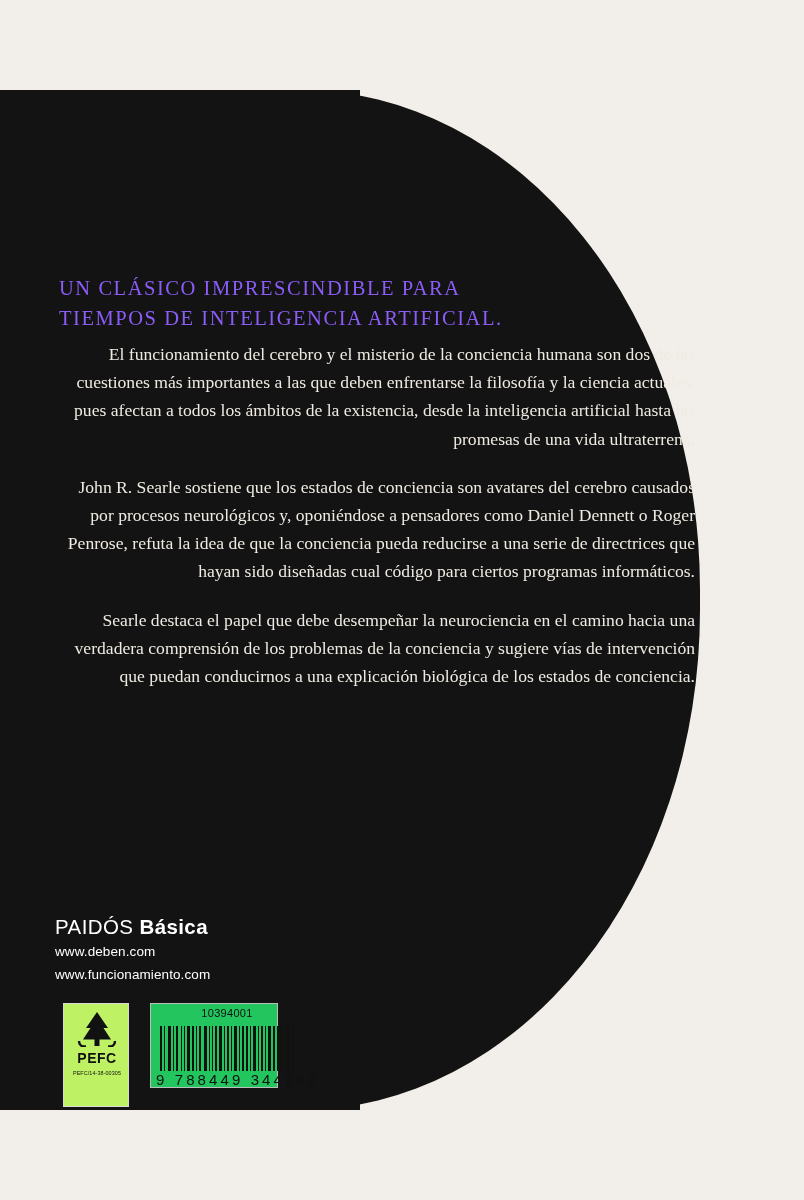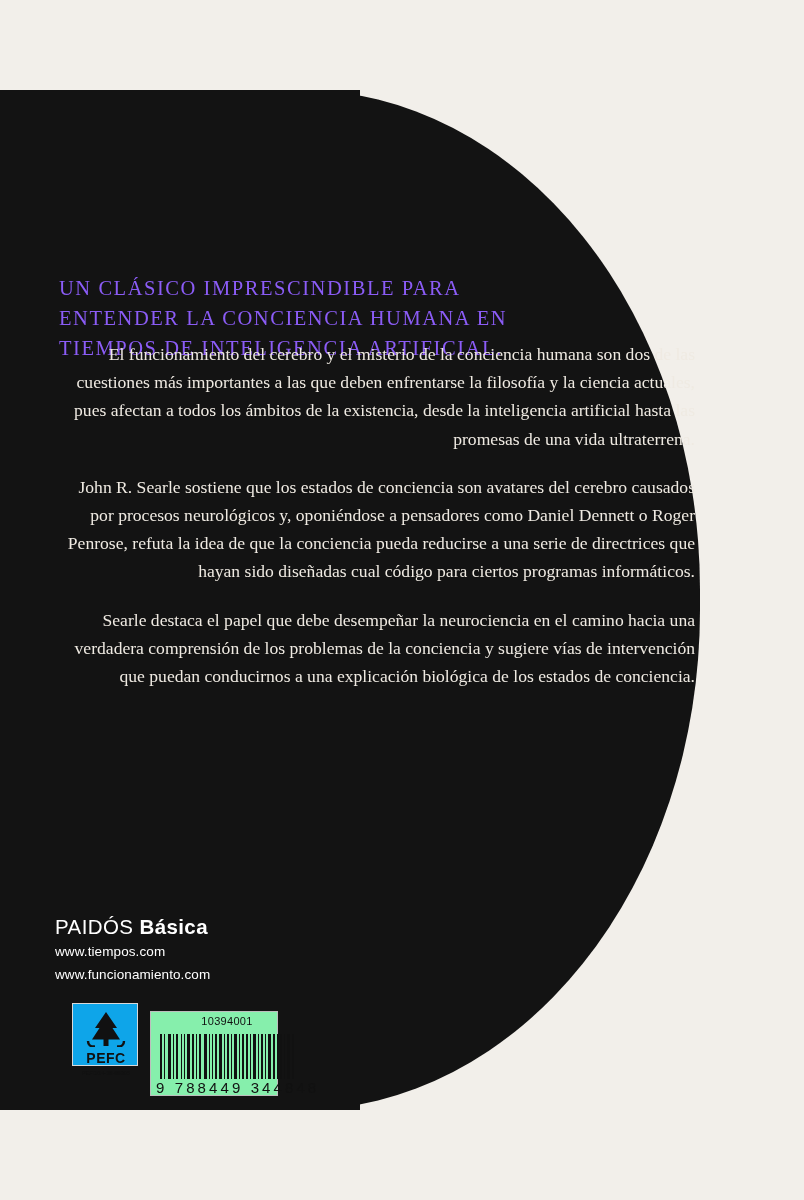--- a/index.html
+++ b/index.html
@@ -115,25 +115,25 @@
   
   .logos {
     position: absolute;
     left: 0px;
     top: 1003px;
     height: 85px;
   }
 
   .pefc-box {
     position: absolute;
-    left: 17px;
+    left: 8px;
     top: 0px;
     width: 66px;
-    height: 63px;
-    background: #0ea5e9;
+    height: 104px;
+    background: #bef264;
     border: 1px solid #d9d9d9;
     box-sizing: border-box;
   }
   .pefc-tree {
     position: absolute;
     left: 13px;
     top: 7px;
     width: 40px;
     height: 36px;
   }
@@ -157,24 +157,24 @@
     text-align: center;
     font-family: "Liberation Sans", sans-serif;
     font-size: 5.4px;
     color: #111;
     letter-spacing: 0.1px;
   }
 
   .barcode-box {
     position: absolute;
     left: 95px;
-    top: 8px;
+    top: 0px;
     width: 128px;
     height: 85px;
-    background: #86efac;
+    background: #22c55e;
     border: 1px solid #bdbdbd;
     box-sizing: border-box;
   }
   .barcode-top-num {
     position: absolute;
     left: 0;
     top: 3px;
     width: 152px;
     text-align: center;
     font-family: "Liberation Sans", sans-serif;
@@ -214,33 +214,32 @@
 
 <div class="cover">
 
   <div class="dark-panel"></div>
   <div class="dark-panel-left"></div>
 
   <div class="content">
 
     <div class="headline">
       <span class="line">Un clásico imprescindible para</span>
-      <span class="line">entender la conciencia humana en</span>
       <span class="line">tiempos de inteligencia artificial.</span>
     </div>
 
     <div class="body-copy">
       <p>El funcionamiento del cerebro y el misterio de la conciencia humana son dos de las cuestiones más importantes a las que deben enfrentarse la filosofía y la ciencia actuales, pues afectan a todos los ámbitos de la  existencia, desde la inteligencia artificial hasta las promesas de una vida ultraterrena.</p>
       <p>John R. Searle sostiene que los estados de conciencia son avatares del cerebro causados por procesos neurológicos y, oponiéndose a pensadores como Daniel Dennett o Roger Penrose, refuta la idea de que la conciencia pueda reducirse a una serie de directrices que hayan sido diseñadas cual código para ciertos programas informáticos.</p>
       <p>Searle destaca el papel que debe desempeñar la neurociencia en el camino hacia una verdadera comprensión de los problemas de la conciencia y sugiere vías de intervención que puedan conducirnos a una explicación biológica de los estados de conciencia.</p>
     </div>
 
     <div class="imprint">
       <div class="imprint-name"><span>PAIDÓS</span> <span class="bold">Básica</span></div>
-      <div class="imprint-url">www.tiempos.com</div>
+      <div class="imprint-url">www.deben.com</div>
       <div class="imprint-url">www.funcionamiento.com</div>
     </div>
 
     <div class="logos">
 
       <div class="pefc-box">
         <svg class="pefc-tree" viewBox="0 0 40 36">
           <path d="M20 1 L31 17 L26.5 17 L34 28.5 L6 28.5 L13.5 17 L9 17 Z" fill="#111"></path>
           <rect x="17.5" y="28" width="5" height="7" fill="#111"></rect>
           <path d="M2 30 Q2 36 9 35.5" stroke="#111" stroke-width="2.4" fill="none"></path>

